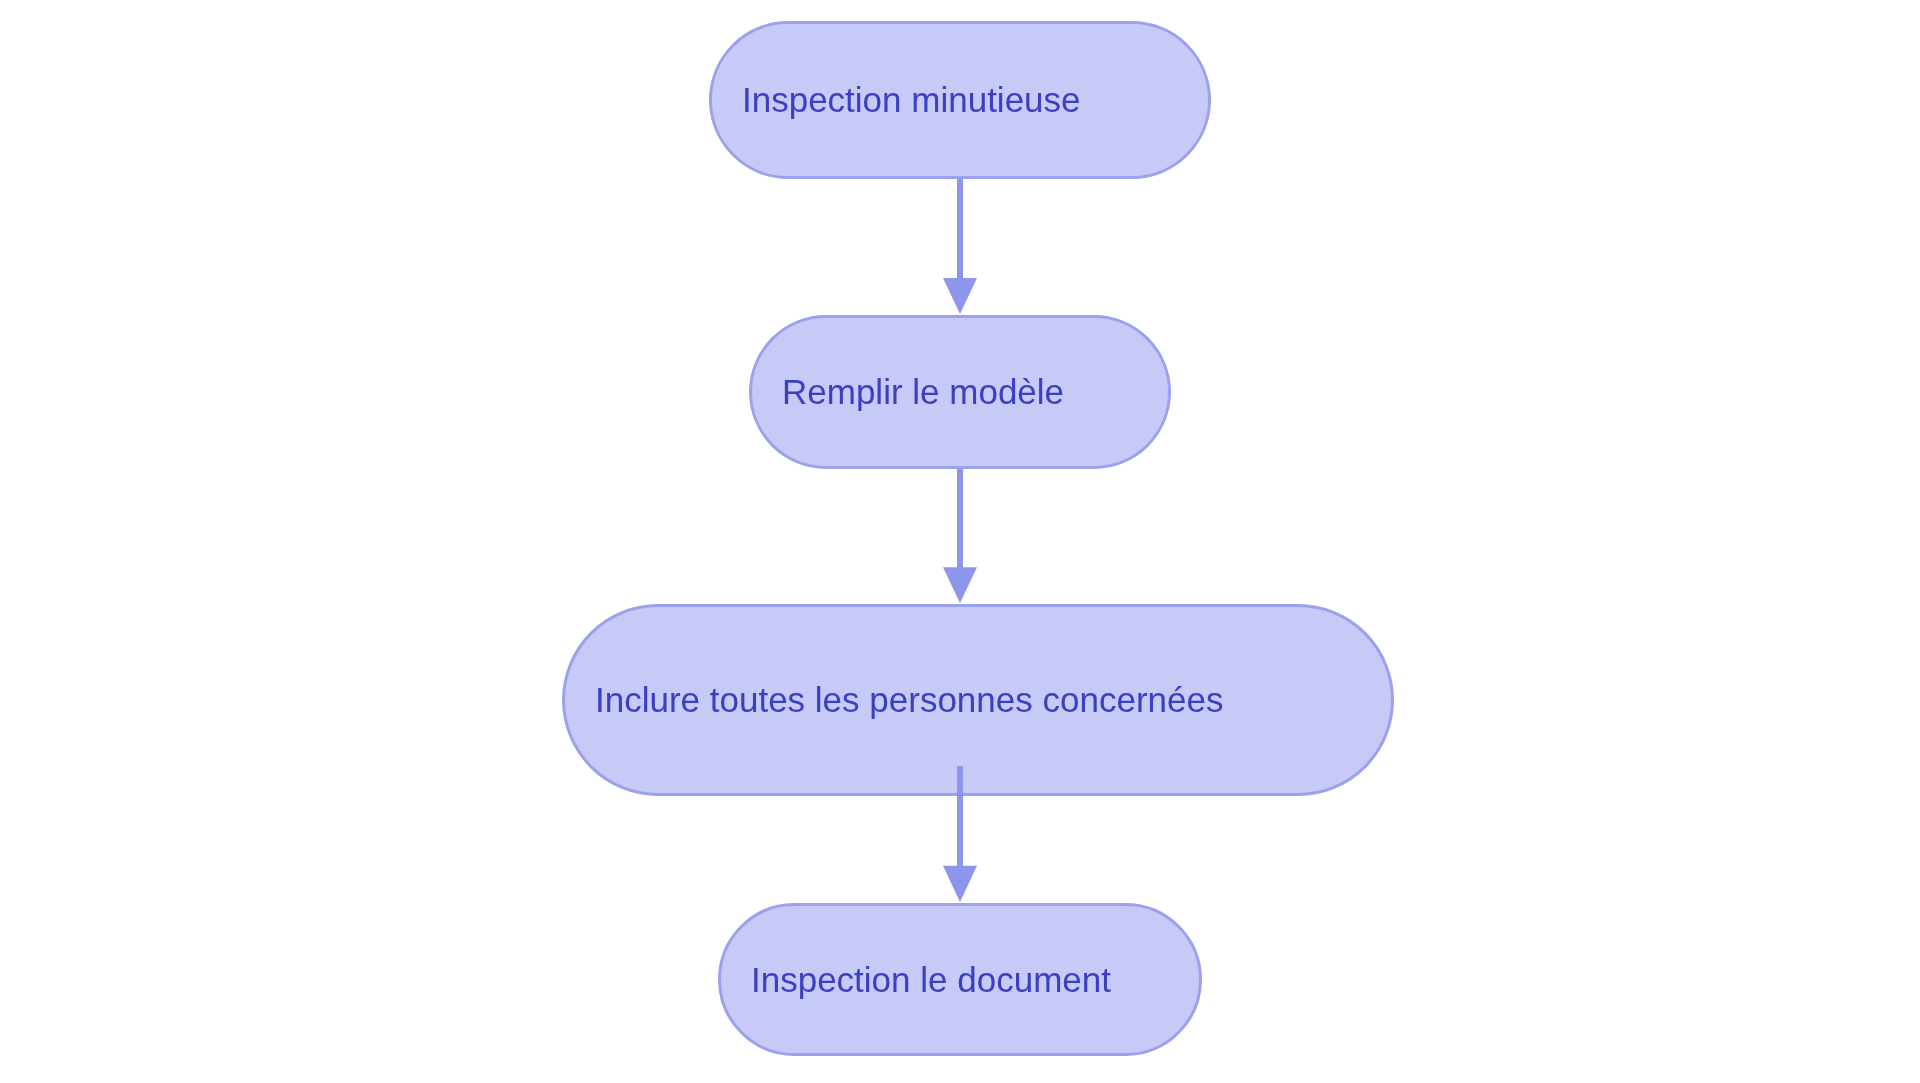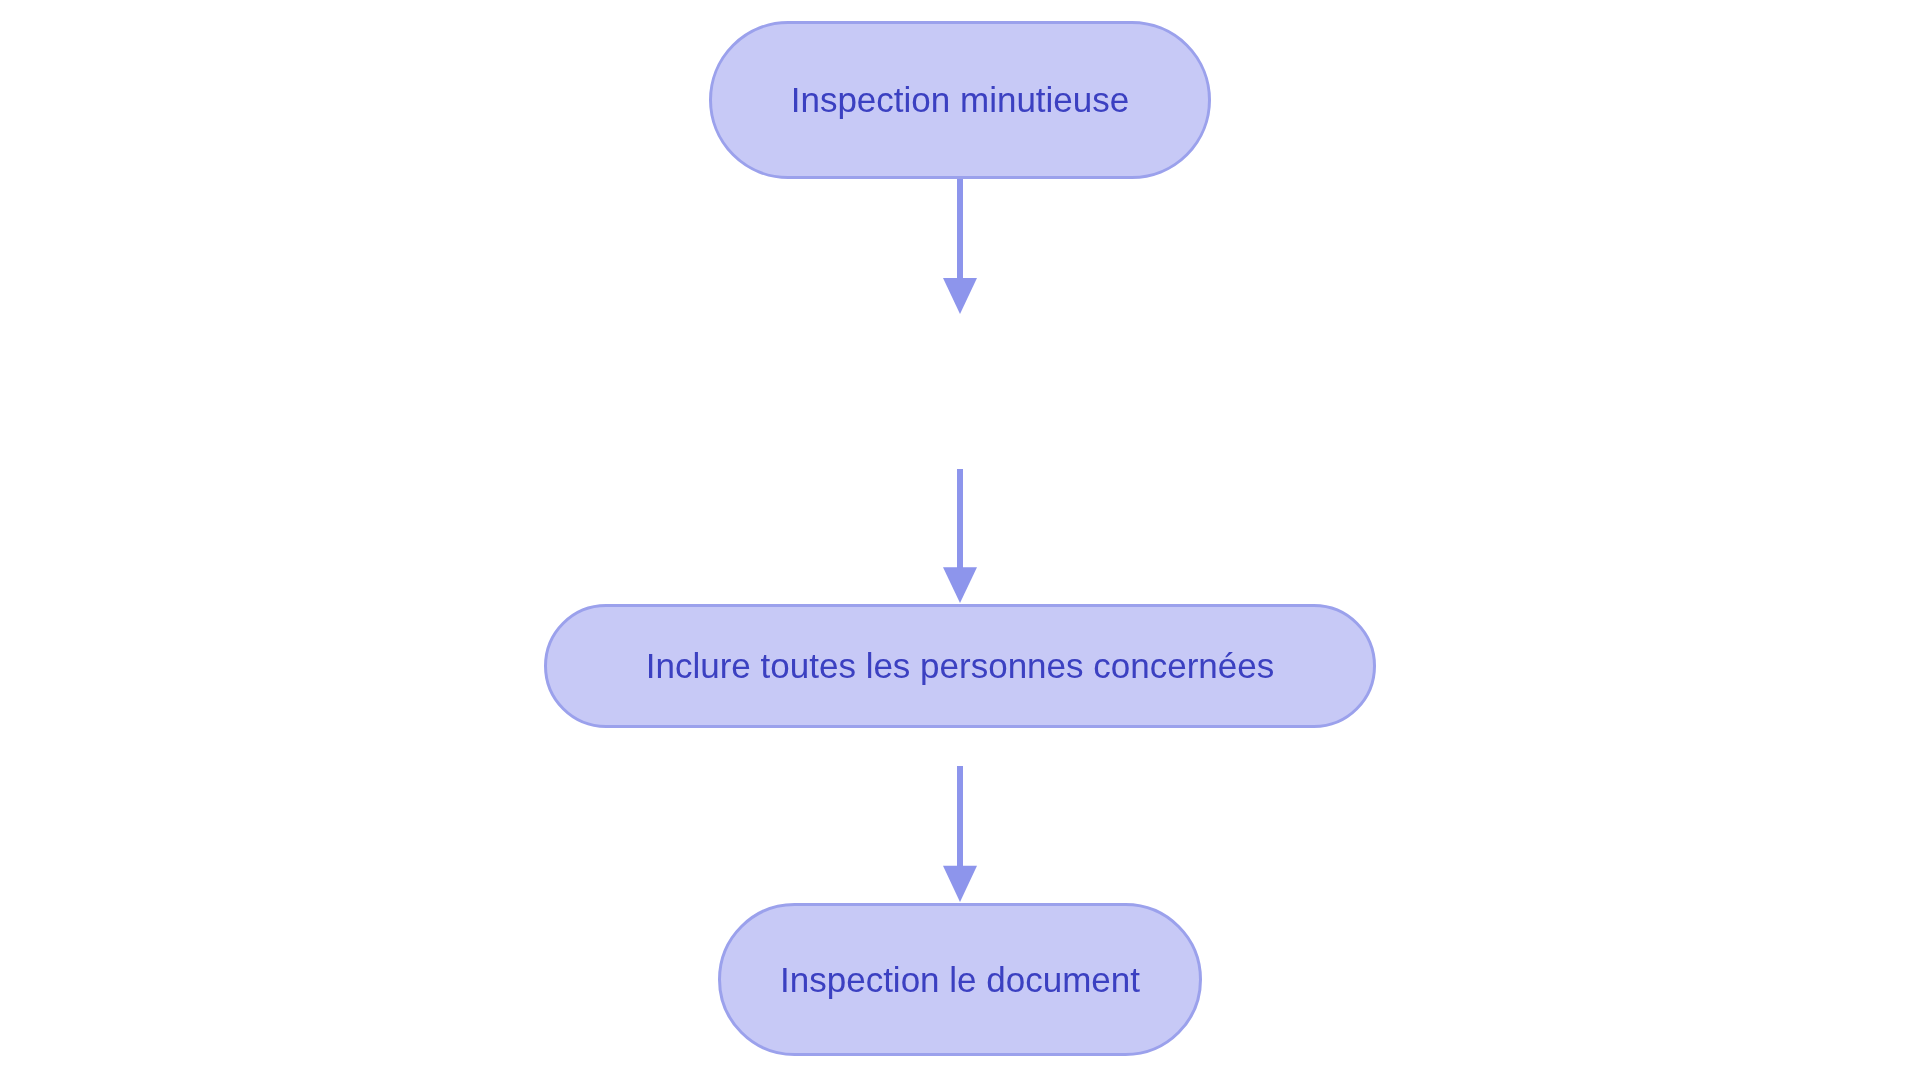--- a/index.html
+++ b/index.html
@@ -20,34 +20,33 @@
     width: 1920px;
     height: 1083px;
     background: var(--bg);
     font-family: "Liberation Sans", "DejaVu Sans", sans-serif;
     overflow: hidden;
   }
   .flow-node {
     position: absolute;
     display: flex;
     align-items: center;
-    justify-content: center;
     text-align: center;
     background: var(--node-fill);
     border: 3px solid var(--node-border);
     border-radius: 999px;
     color: var(--node-text);
     font-size: 35px;
     line-height: 1.2;
     padding: 0 30px;
     white-space: nowrap;
   }
   .node-1 { left: 709px; top: 21px;  width: 502px; height: 158px; }
   .node-2 { left: 749px; top: 315px; width: 422px; height: 154px; }
-  .node-3 { left: 544px; top: 604px; width: 832px; height: 124px; }
+  .node-3 { left: 562px; top: 604px; width: 832px; height: 192px; }
   .node-4 { left: 718px; top: 903px; width: 484px; height: 153px; }
   .flow-arrow {
     position: absolute;
     left: 940px;
     width: 40px;
   }
   .arrow-1 { top: 179px; height: 136px; }
   .arrow-2 { top: 469px; height: 135px; }
   .arrow-3 { top: 766px; height: 137px; }
 </style>
@@ -58,20 +57,23 @@
 
   <div class="flow-node node-1">
     <span>Inspection minutieuse</span>
   </div>
 
   <svg class="flow-arrow arrow-1" viewBox="0 0 40 136" preserveAspectRatio="none">
     <line x1="20" y1="0" x2="20" y2="101" stroke="#8d95ec" stroke-width="6"></line>
     <polygon points="3,99 37,99 20,135" fill="#8d95ec"></polygon>
   </svg>
 
+  <div class="flow-node node-2">
+    <span>Remplir le modèle</span>
+  </div>
 
   <svg class="flow-arrow arrow-2" viewBox="0 0 40 136" preserveAspectRatio="none">
     <line x1="20" y1="0" x2="20" y2="101" stroke="#8d95ec" stroke-width="6"></line>
     <polygon points="3,99 37,99 20,135" fill="#8d95ec"></polygon>
   </svg>
 
   <div class="flow-node node-3">
     <span>Inclure toutes les personnes concernées</span>
   </div>
 

